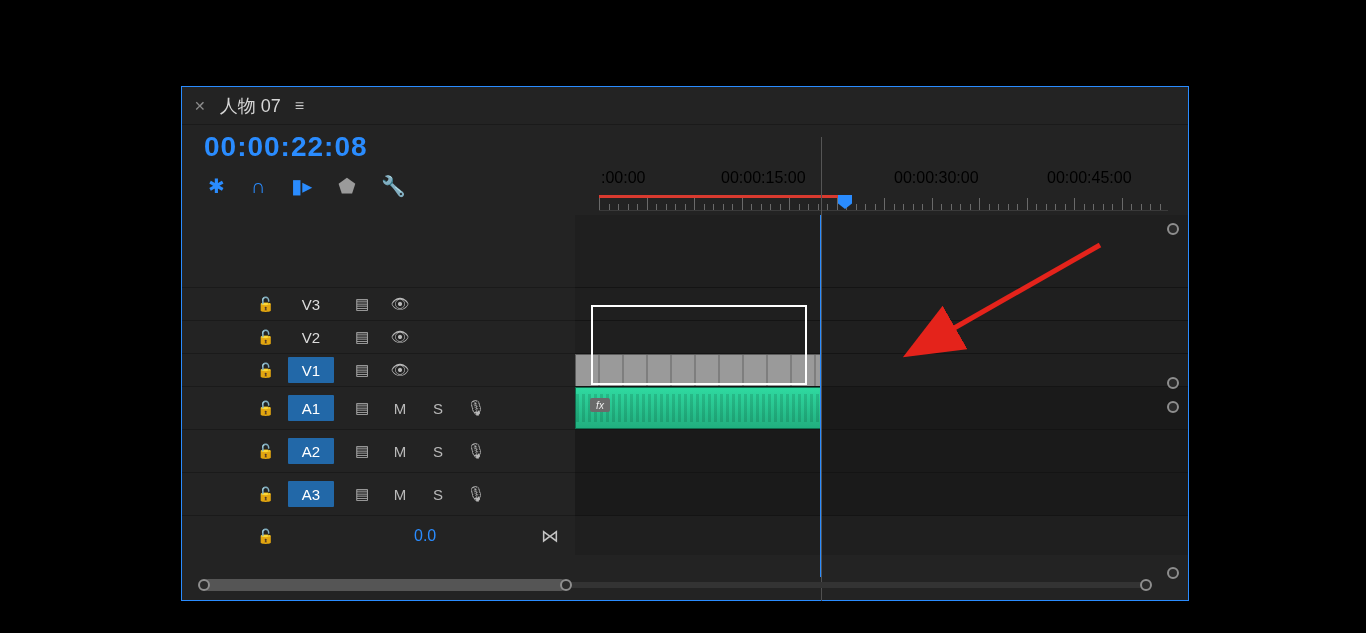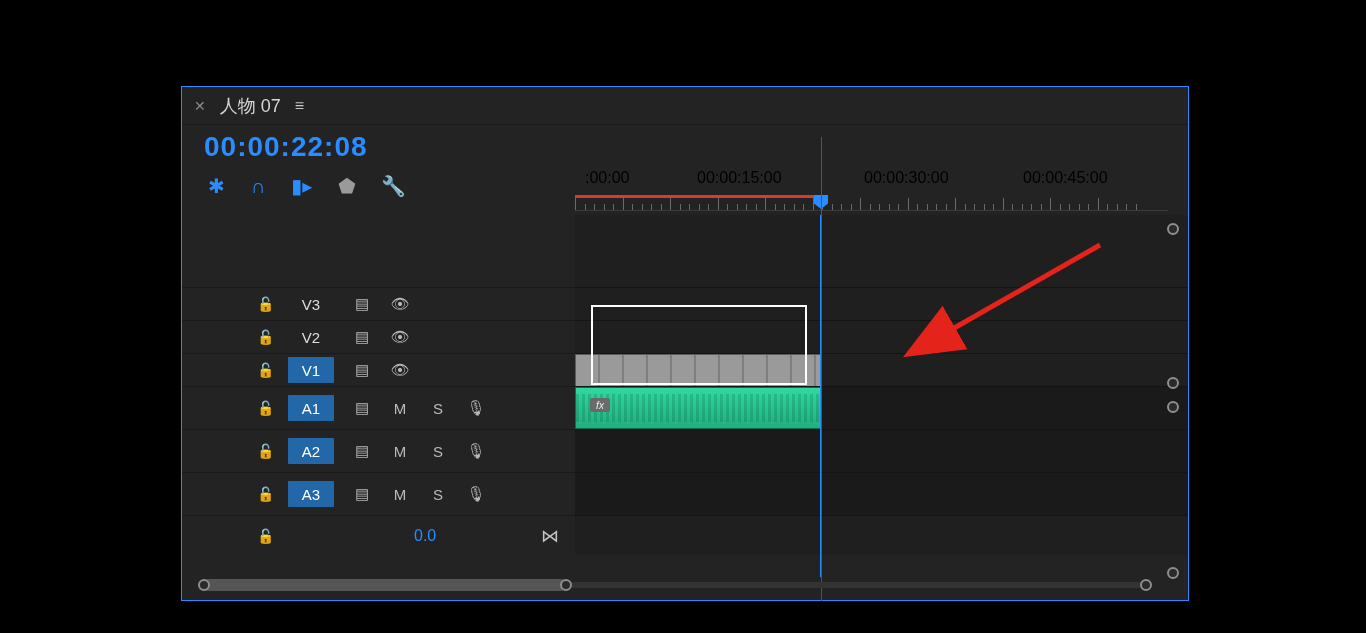--- a/index.html
+++ b/index.html
@@ -31,20 +31,21 @@
     border-bottom: 1px solid #1a1a1a;
   }
   .close-x { color: #8c8c8c; font-size: 14px; cursor: pointer; }
   .seq-name { font-size: 18px; color: #d6d6d6; }
   .menu-icon { color: #c7c7c7; font-size: 16px; cursor: pointer; }
 
   
   .header-zone {
     height: 90px;
     display: flex;
+    gap: 24px;
   }
   .header-left {
     width: 393px;
     padding: 6px 0 0 22px;
   }
   .timecode {
     color: #2a8cff;
     font-size: 28px;
     font-weight: 700;
     letter-spacing: 1px;
@@ -296,23 +297,23 @@
       <div class="timecode">00:00:22:08</div>
       <div class="toolbar-row">
         <span class="tool-icon">✱</span>
         <span class="tool-icon">∩</span>
         <span class="tool-icon">▮▸</span>
         <span class="tool-icon gray">⬟</span>
         <span class="tool-icon gray">🔧</span>
       </div>
     </div>
     <div class="header-right">
-      <span class="ruler-label" style="left:10px">:00:00</span>
+      <span class="ruler-label" style="left:2px">:00:00</span>
       <span class="ruler-label" style="left:122px">00:00:15:00</span>
-      <span class="ruler-label" style="left:289px">00:00:30:00</span>
+      <span class="ruler-label" style="left:295px">00:00:30:00</span>
       <span class="ruler-label" style="left:448px">00:00:45:00</span>
 
       <div class="ruler-track">
         <div class="ruler-red" style="top:0"></div>
         <div class="ticks" id="ticks">
             <div class="tick big" style="left: 0px;"></div>
             <div class="tick small" style="left: 9.5px;"></div>
             <div class="tick small" style="left: 19px;"></div>
             <div class="tick small" style="left: 28.5px;"></div>
             <div class="tick small" style="left: 38px;"></div>

